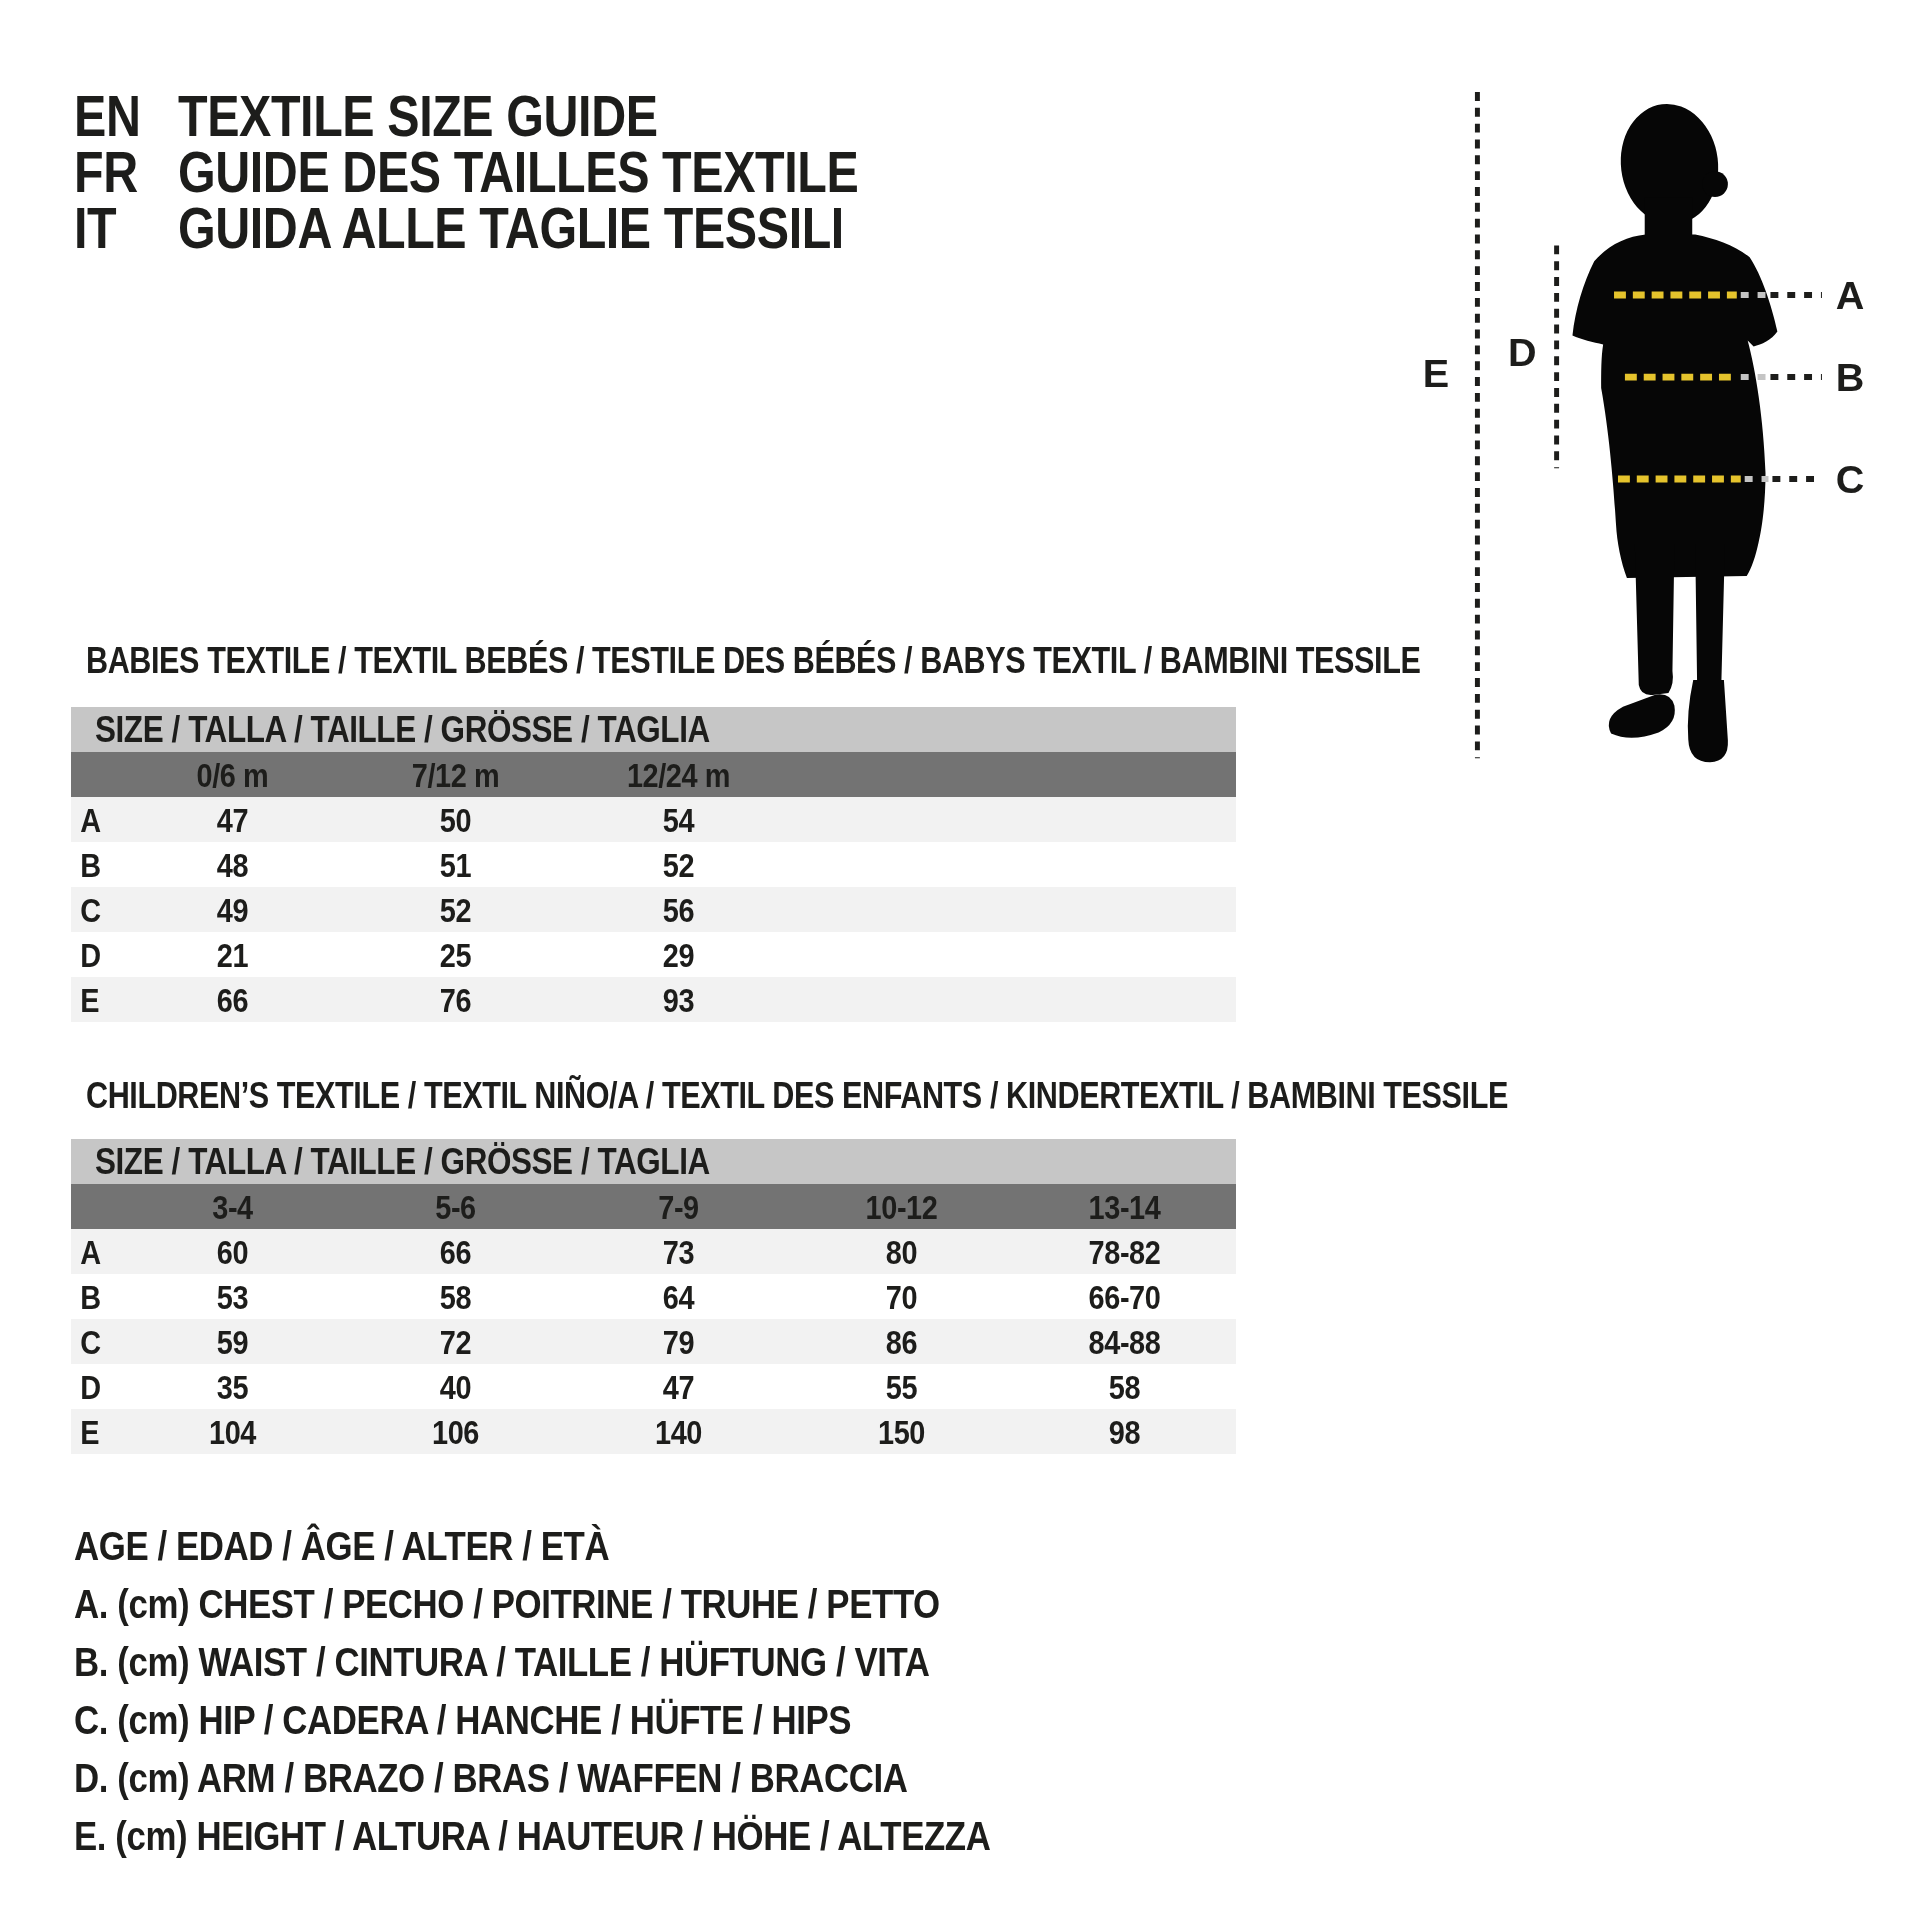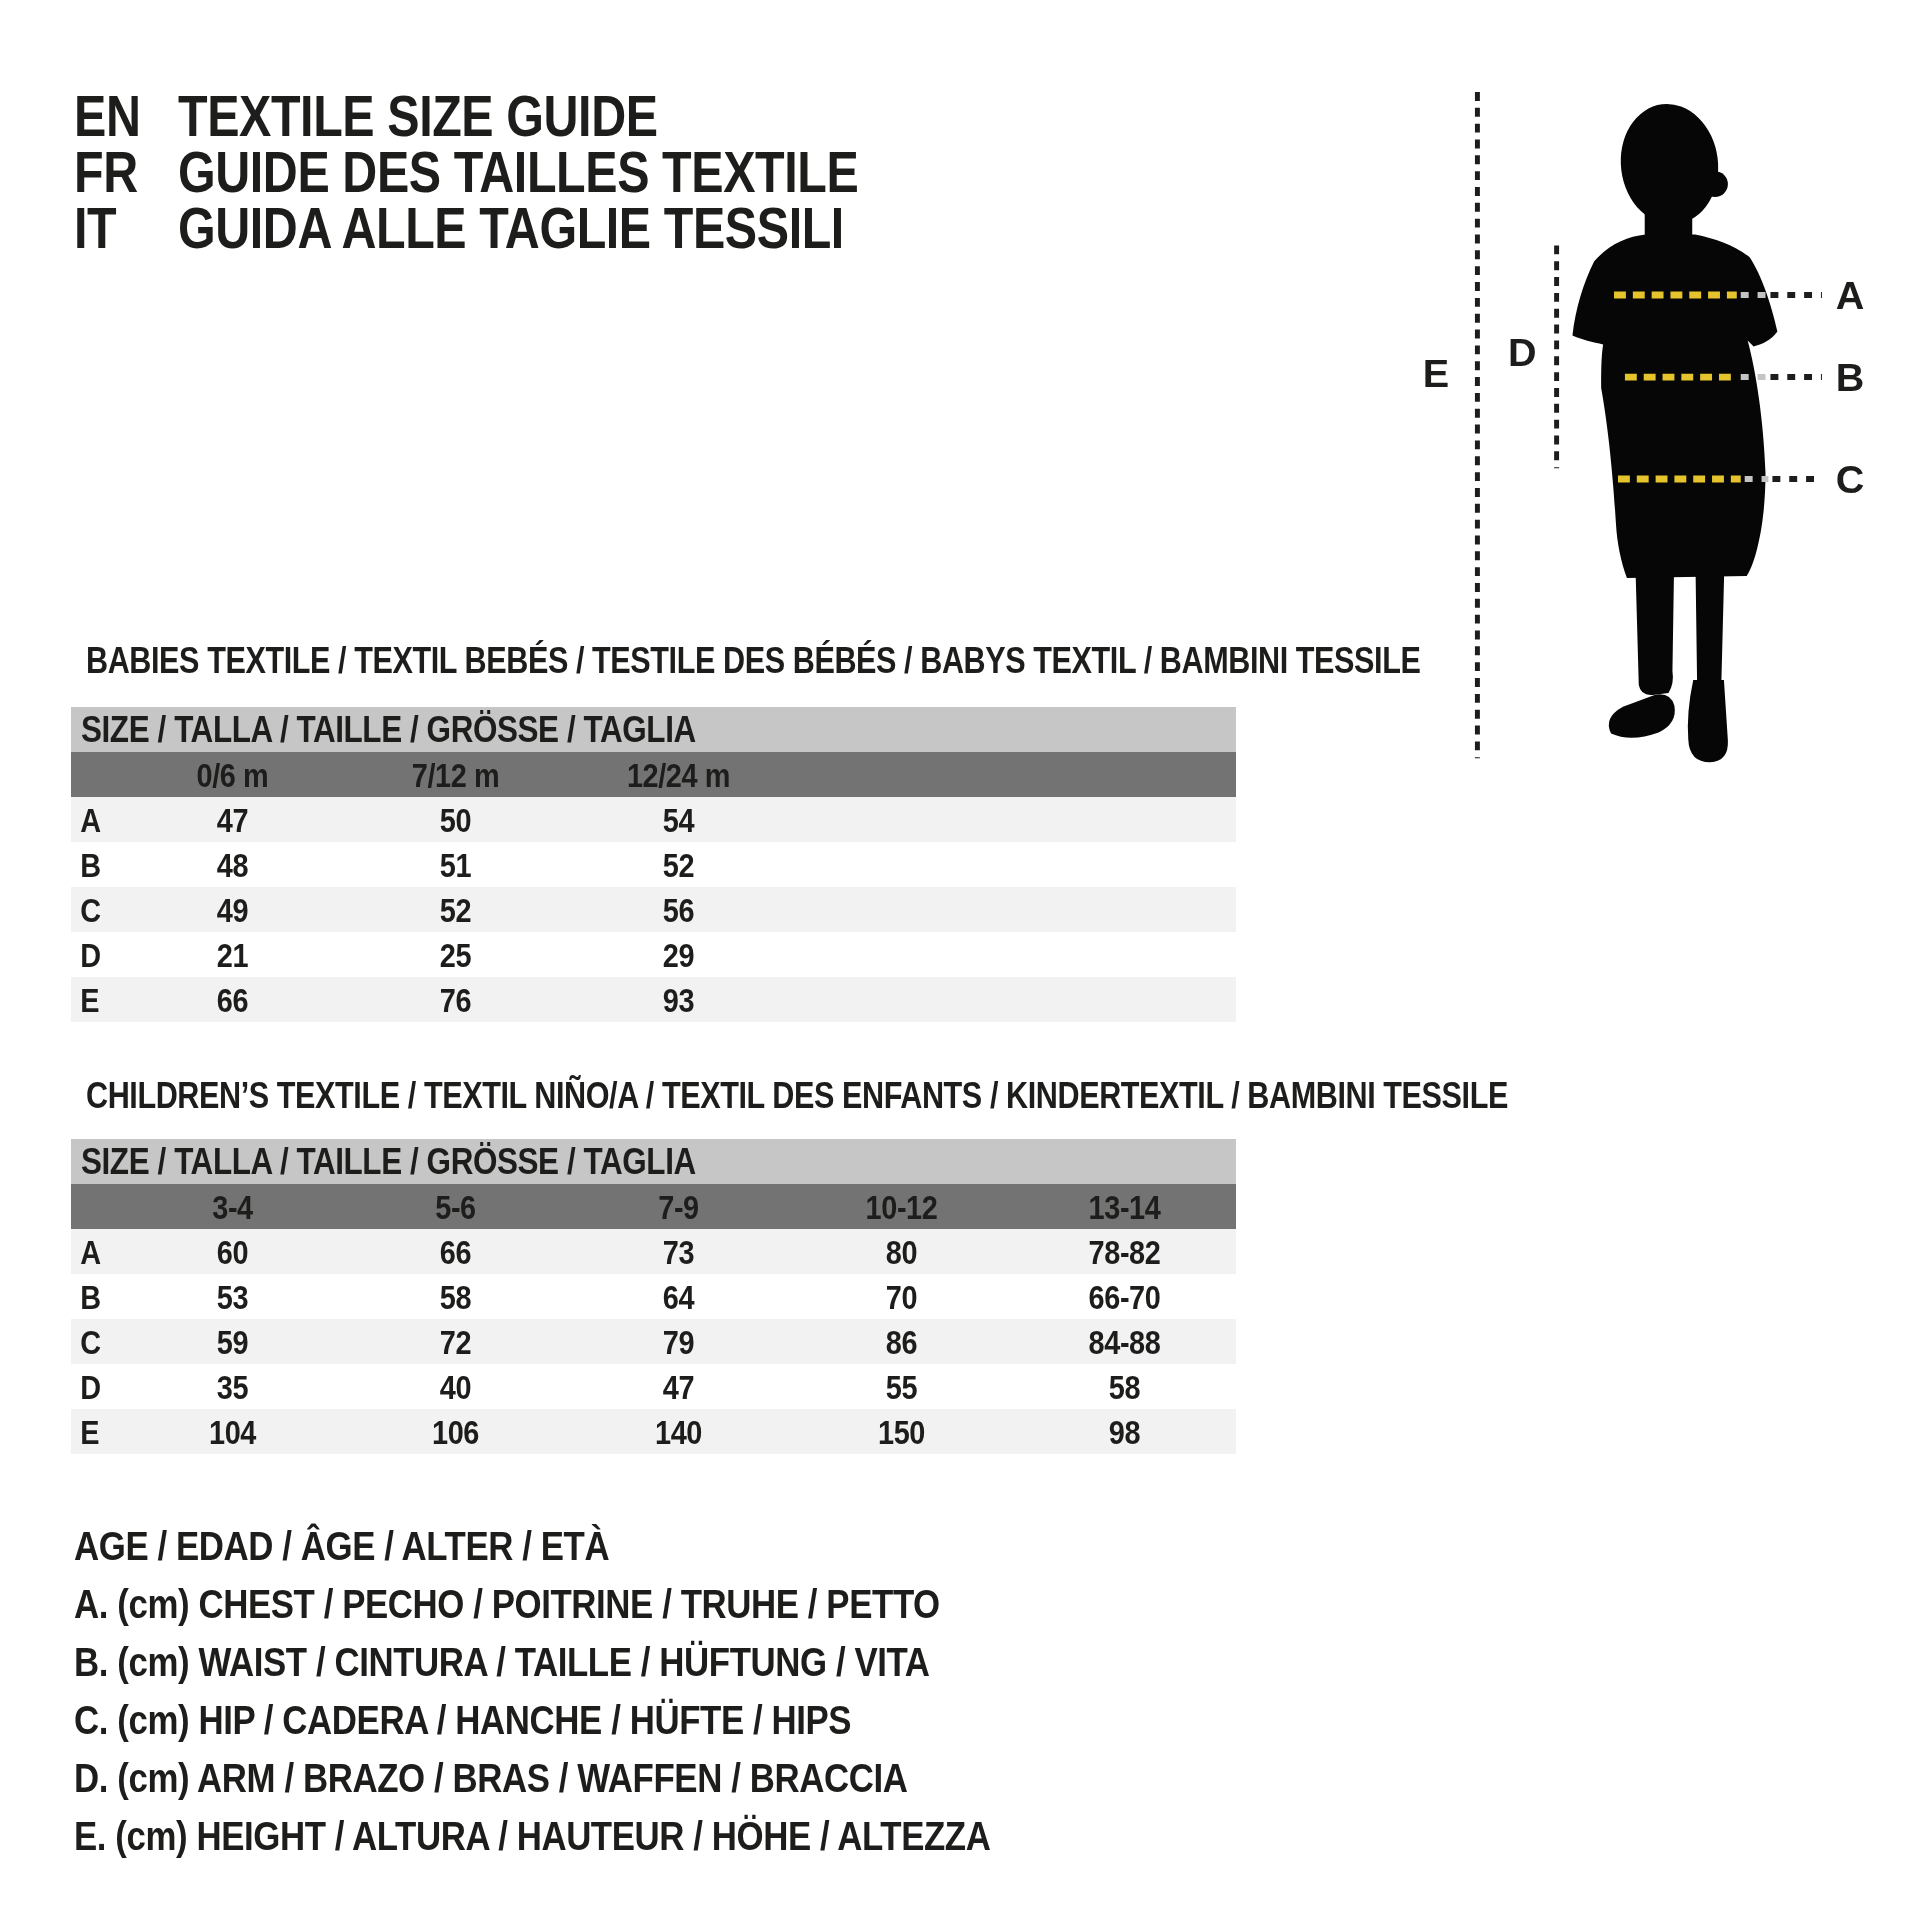--- a/index.html
+++ b/index.html
@@ -14,21 +14,21 @@
 
   
   .sec-title{position:absolute;left:86px;font-size:36px;height:42px;line-height:42px;white-space:nowrap;}
   #babiesTitle{top:640px;}
   #childrenTitle{top:1075px;}
 
   
   .stable{position:absolute;left:71px;width:1165px;}
   #babiesTable{top:707px;}
   #childrenTable{top:1139px;}
-  .bar{height:45px;background:#c6c6c6;display:flex;align-items:center;padding-left:10px;font-size:37px;}
+  .bar{height:45px;background:#c6c6c6;display:flex;align-items:center;padding-left:24px;font-size:37px;}
   .cols,.trow{display:grid;grid-template-columns:50px repeat(5,223px);align-items:center;}
   .cols{height:45px;background:#737373;}
   .trow{height:45px;background:#ffffff;}
   .trow.stripe{background:#f2f2f2;}
   .cell{font-size:34px;line-height:1;}
   .colh,.val{text-align:center;transform:scaleX(.85);letter-spacing:-0.5px;}
   .letter{padding-left:11px;transform:scaleX(.85);transform-origin:0 50%;letter-spacing:-0.5px;}
 
   
   .legend{position:absolute;left:74px;top:1523px;}

